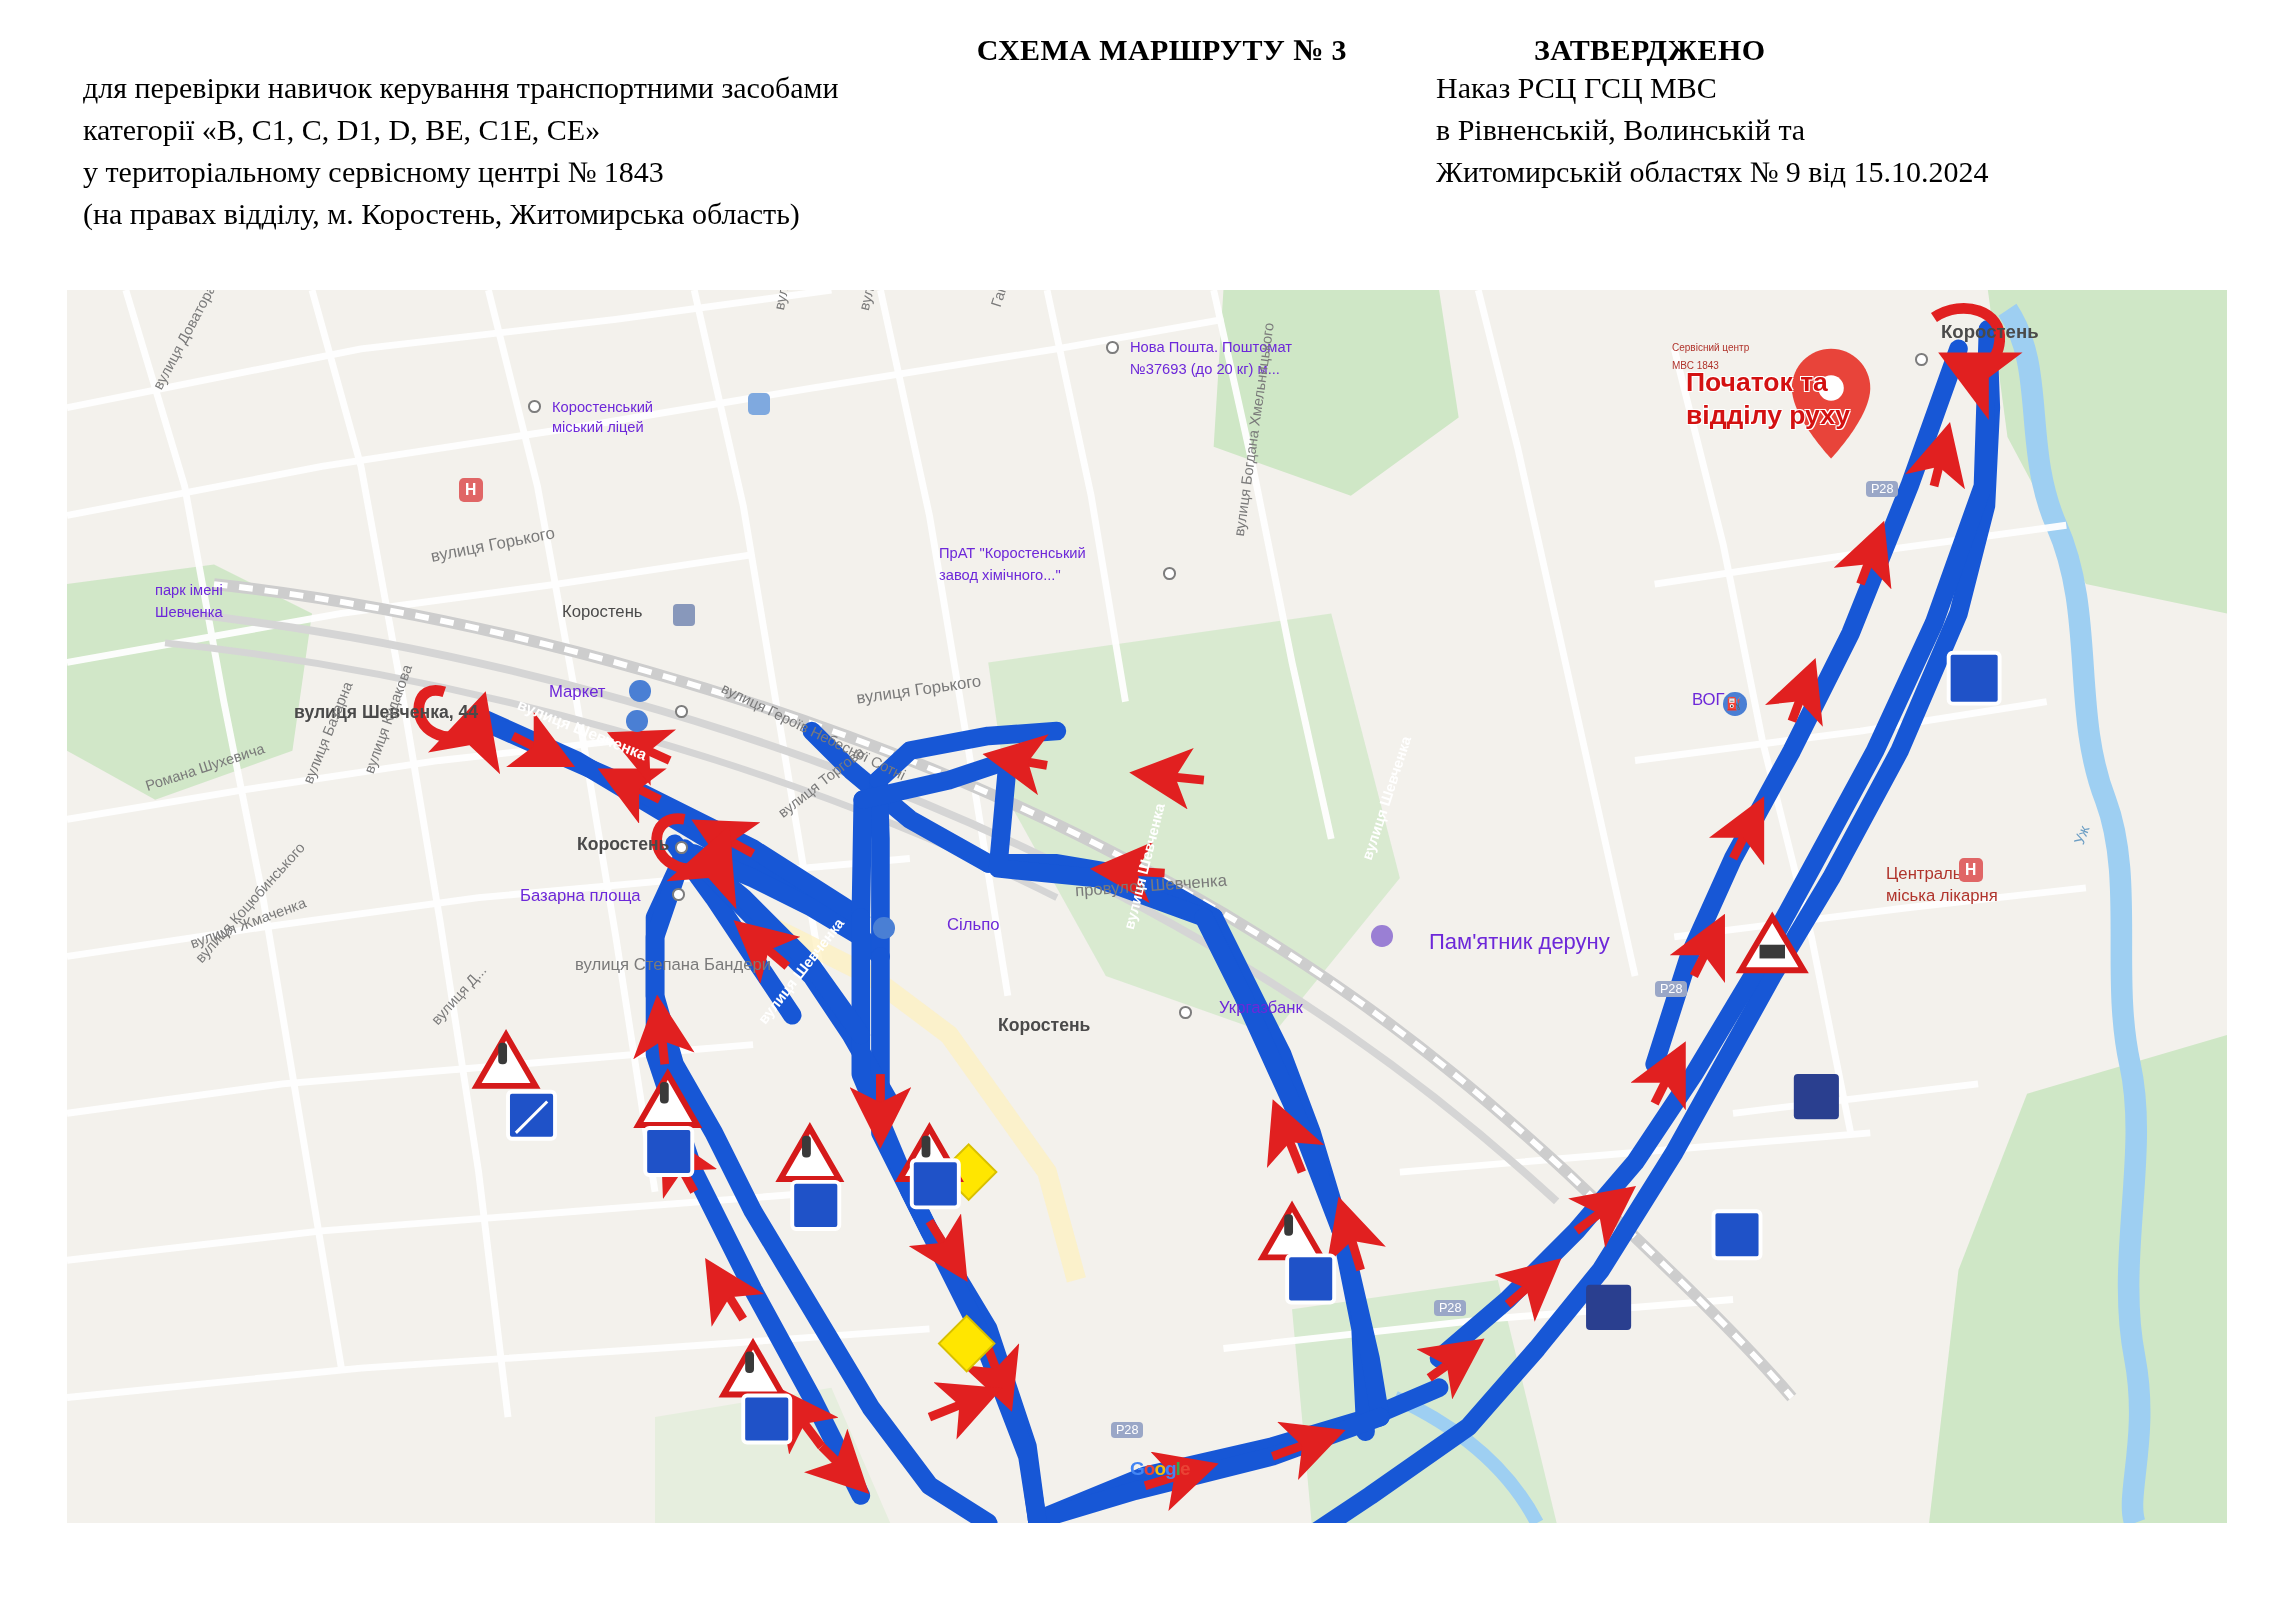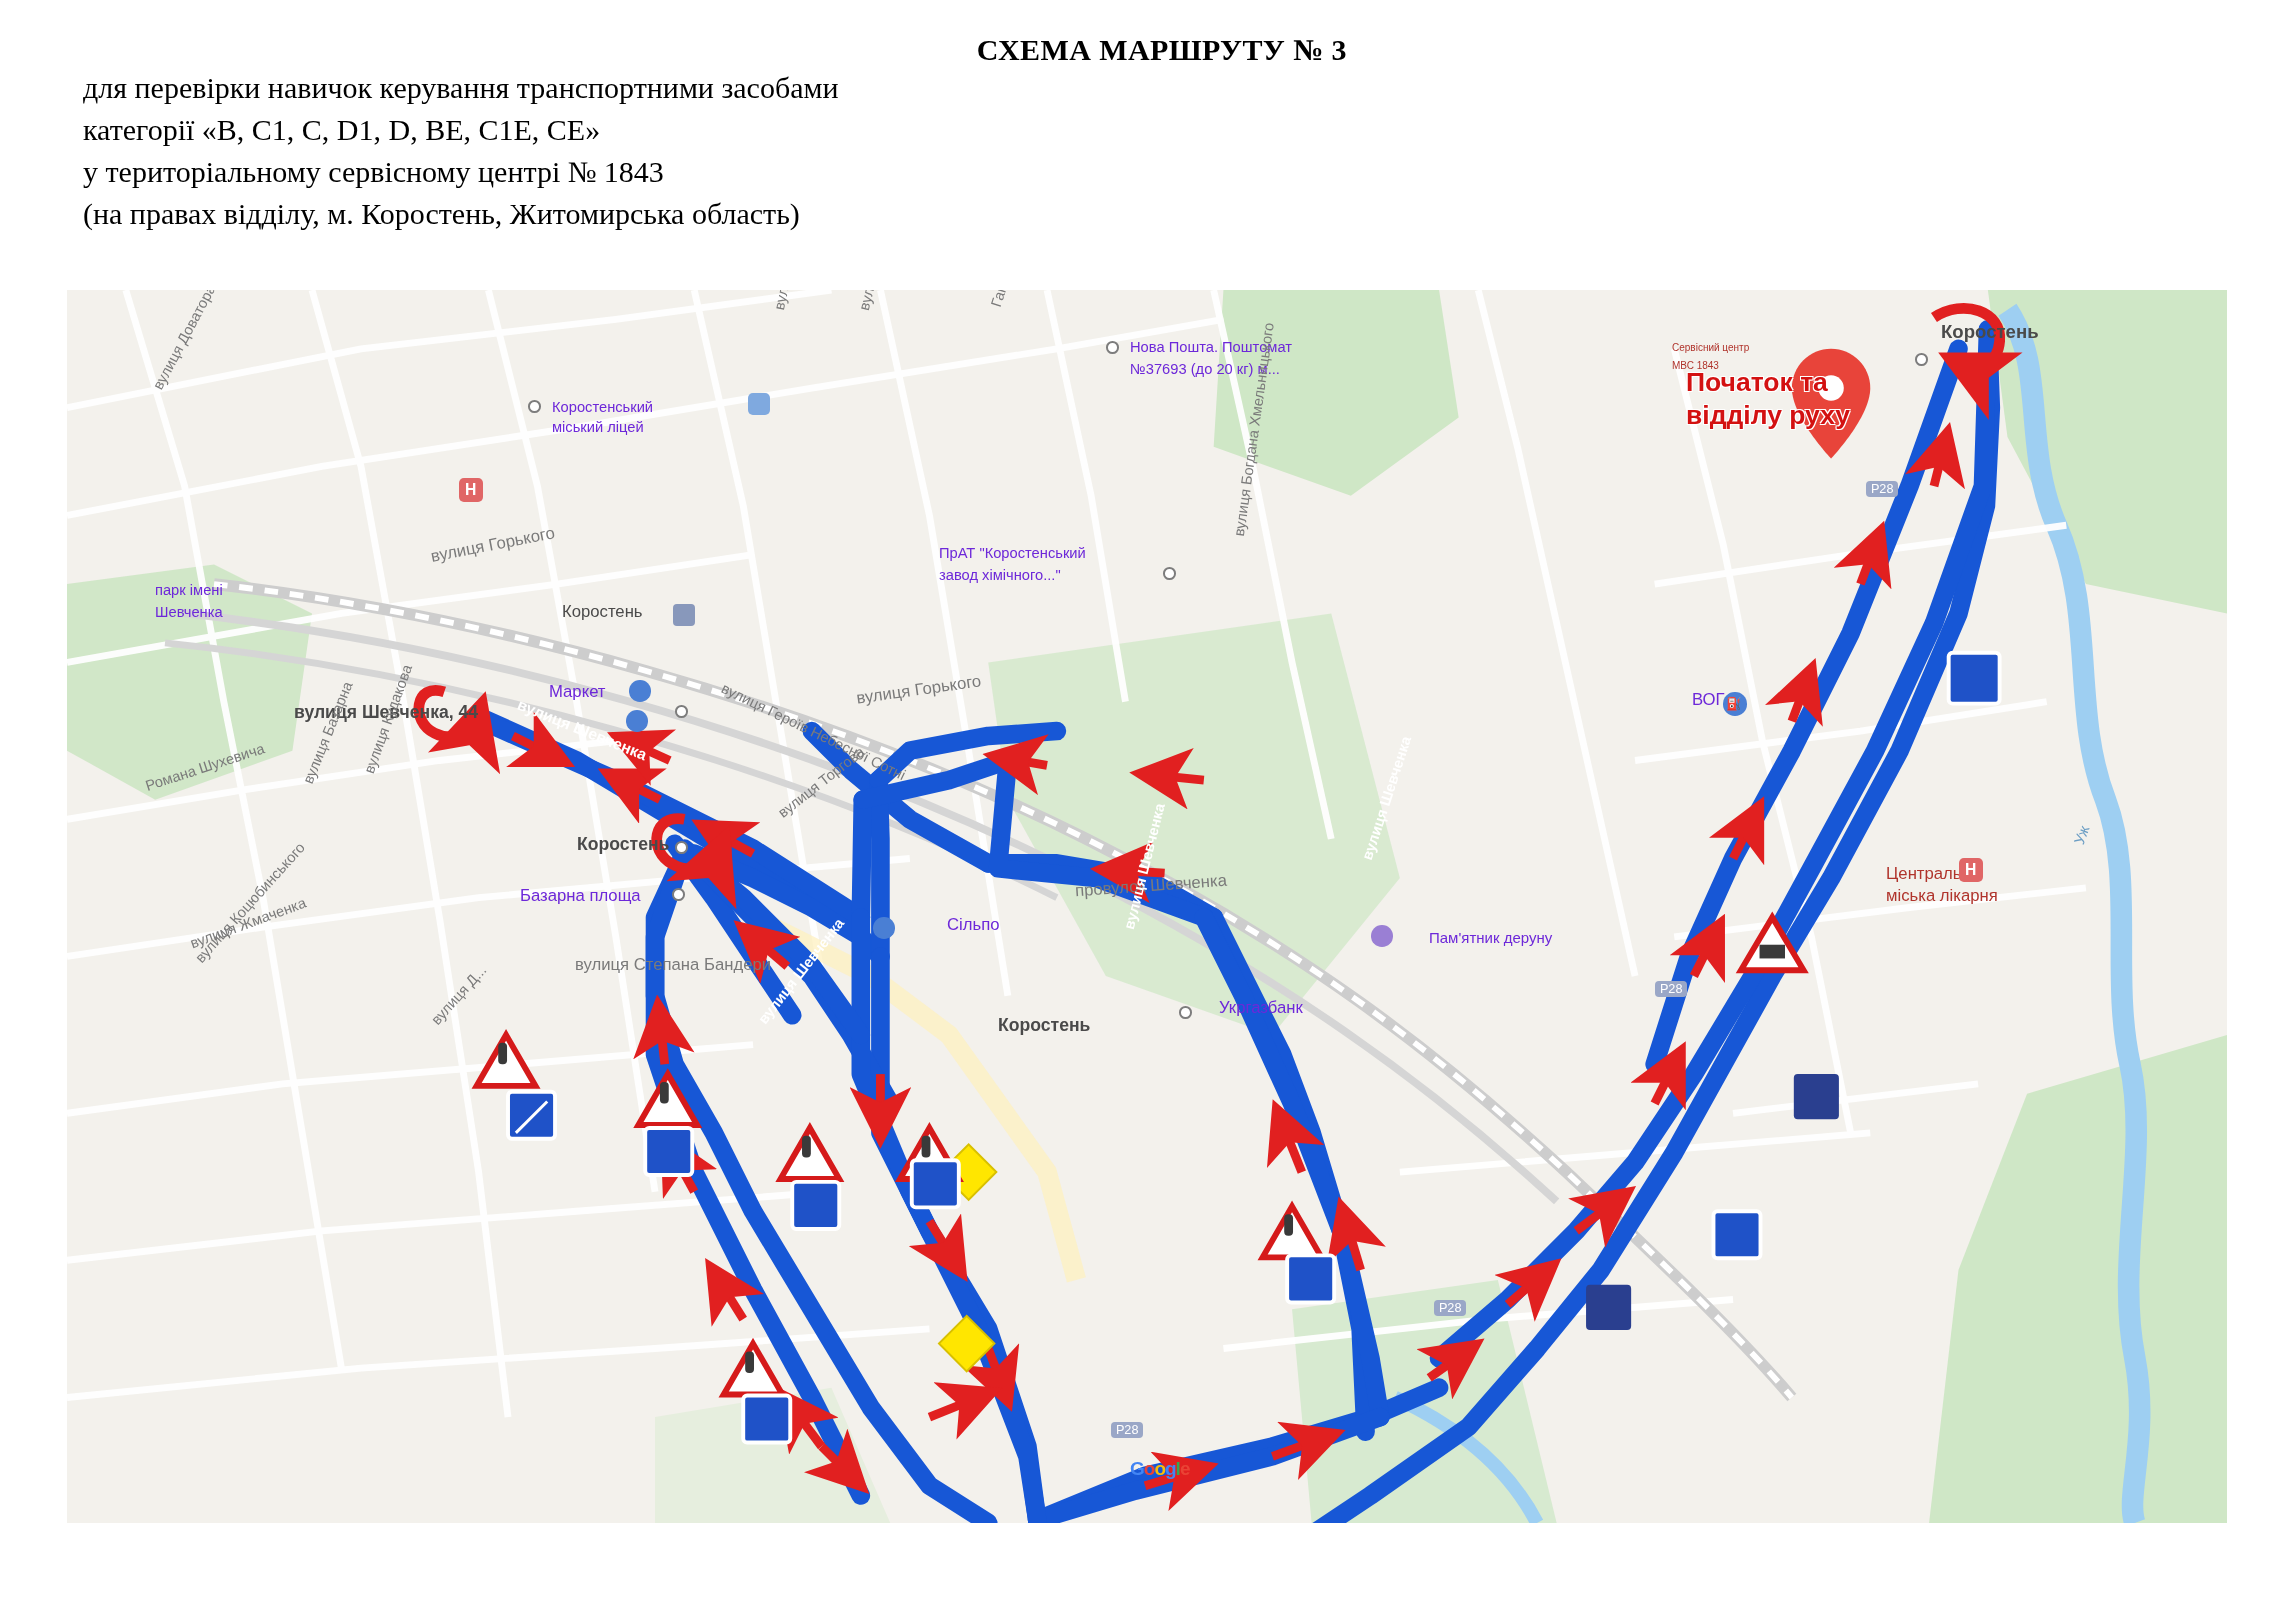--- a/index.html
+++ b/index.html
@@ -158,20 +158,26 @@
 </head>
 <body>
 
 <div class="header">
   <div class="hdr-left">
     <div class="title">СХЕМА МАРШРУТУ № 3</div>
     <div class="line">для перевірки навичок керування транспортними засобами</div>
     <div class="line">категорії «B, C1, C, D1, D, BE, C1E, CE»</div>
     <div class="line">у територіальному сервісному центрі № 1843</div>
     <div class="line">(на правах відділу, м. Коростень, Житомирська область)</div>
+  </div>
+  <div class="hdr-right">
+    <div class="title">ЗАТВЕРДЖЕНО</div>
+    <div class="line">Наказ РСЦ ГСЦ МВС</div>
+    <div class="line">в Рівненській, Волинській та</div>
+    <div class="line">Житомирській областях № 9 від 15.10.2024</div>
   </div>
 </div>
 
 <div class="map-wrap">
   <svg class="map-svg" width="2160" height="1233" viewBox="0 0 2204 1258" xmlns="http://www.w3.org/2000/svg">
     <defs>
       <marker id="arrowRed" viewBox="0 0 12 12" refX="7" refY="6" markerWidth="7" markerHeight="7" orient="auto">
         <path d="M0,0 L12,6 L0,12 L3,6 Z" fill="#e12020"></path>
       </marker>
       <clipPath id="mapclip">
@@ -401,21 +407,21 @@
   <div class="lbl poi" style="left:453px; top:596px; font-size:16.7px;">Базарна площа</div>
   <div class="lbl street" style="left:1008px;top:586px; transform:rotate(-4deg); font-size:16.7px;">провулок Шевченка</div>
   <div class="lbl" style="left:1292px;top:567px; transform:rotate(-72deg); transform-origin:left top; color:#fff; font-family:'Liberation Sans',sans-serif; font-weight:bold; font-size:14.7px;">вулиця Шевченка</div>
   <div class="lbl" style="left:1054px;top:637px; transform:rotate(-76deg); transform-origin:left top; color:#fff; font-family:'Liberation Sans',sans-serif; font-weight:bold; font-size:14.7px;">вулиця Шевченка</div>
   <div class="lbl poi" style="left:880px; top:625px; font-size:16.7px;">Сільпо</div>
   <div class="lbl street" style="left:120px; top:625px; transform:rotate(-20deg);">вулиця Жмаченка</div>
   <div class="lbl street" style="left:508px; top:665px; font-size:16.7px;">вулиця Степана Бандери</div>
   <div class="lbl street" style="left:125px; top:665px; transform:rotate(-48deg); transform-origin:left top;">вулиця Коцюбинського</div>
   <div class="lbl street" style="left:361px; top:727px; transform:rotate(-48deg); transform-origin:left top;">вулиця Д...</div>
   <div class="lbl" style="left:688px; top:727px; transform:rotate(-52deg); transform-origin:left top; color:#fff; font-family:'Liberation Sans',sans-serif; font-weight:bold; font-size:14.7px;">вулиця Шевченка</div>
-  <div class="lbl poi" style="left:1362px;top:639px; font-size:15px;">Пам'ятник деруну</div>
+  <div class="lbl poi" style="left:1362px;top:639px; font-size:22px;">Пам'ятник деруну</div>
   <div class="lbl poi" style="left:1152px;top:708px; font-size:16.7px;">Укргазбанк</div>
   <div class="lbl place" style="left:931px; top:725px; font-weight:bold; font-size:17.6px;">Коростень</div>
   <div class="lbl poi" style="left:1625px;top:400px; font-size:16.7px;">ВОГ</div>
   <div class="lbl place" style="left:1874px;top:31px; font-weight:bold; font-size:18.6px;">Коростень</div>
   <div class="lbl poi" style="left:1819px;top:559px; line-height:21.6px; white-space:pre; color:#b0342c; font-size:16.7px;margin-top:14px;">Центральна
 міська лікарня</div>
   <div class="lbl street" style="left:2004px;top:551px; transform:rotate(-70deg); transform-origin:left top; color:#6c9ec4;">Уж</div>
 
   <div class="lbl red-small" style="left:1605px; top:41px; line-height:17.6px; white-space:pre;">Сервісний центр
 МВС 1843</div>

